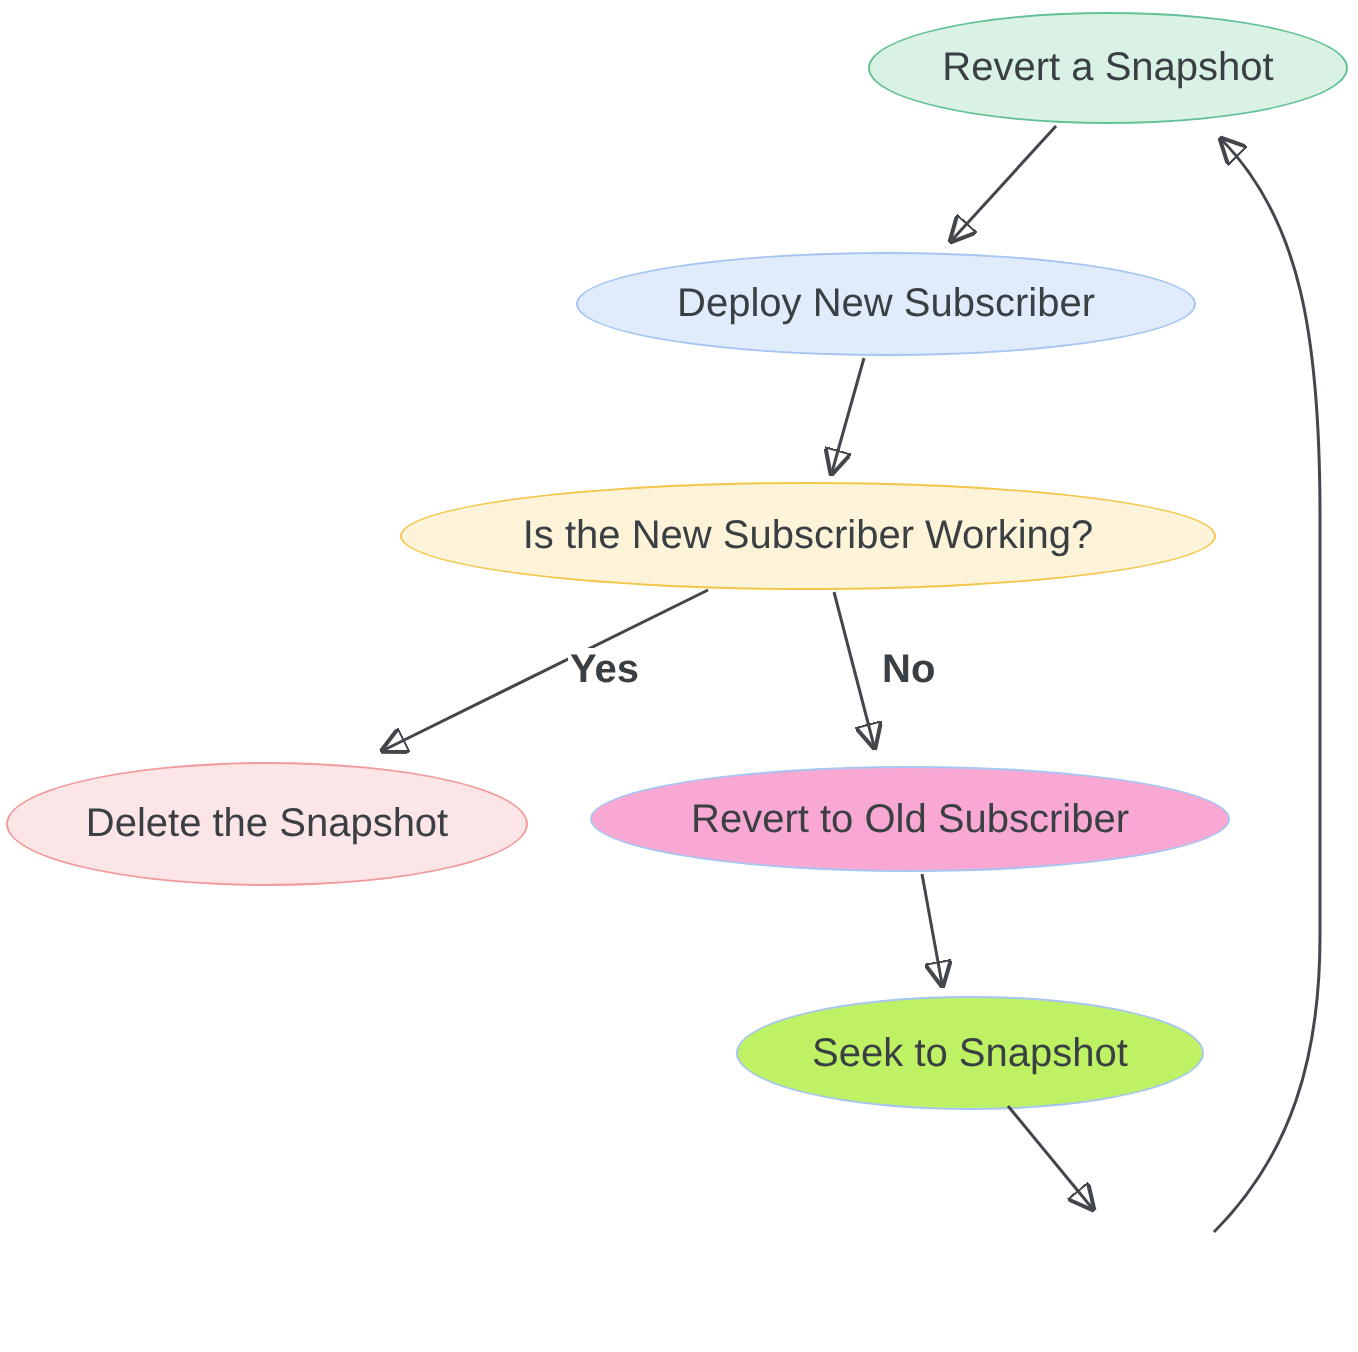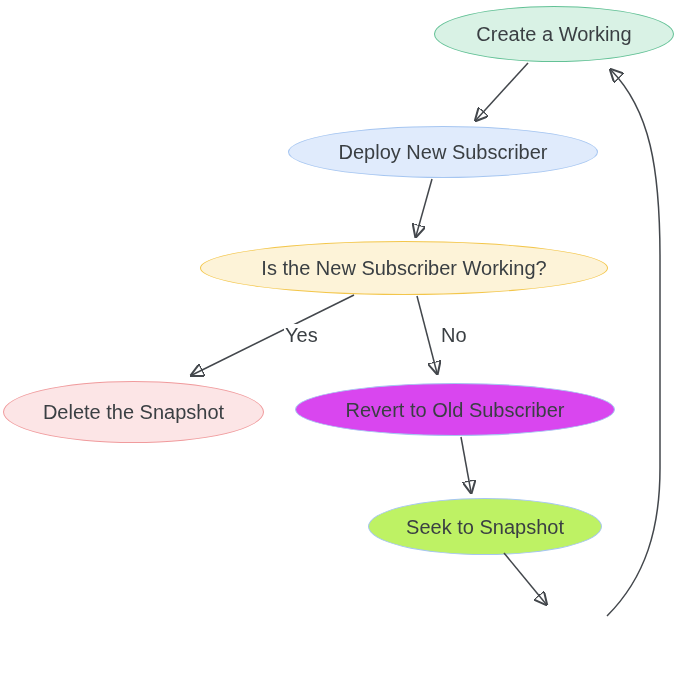--- a/index.html
+++ b/index.html
@@ -40,20 +40,21 @@
   .n3 { left:   3px; top: 381px; width: 261px; height: 62px; }
   .n4 { left: 295px; top: 383px; width: 320px; height: 53px; }
   .n5 { left: 368px; top: 498px; width: 234px; height: 57px; }
   .n6 { left: 468px; top: 615px; width: 202px; height: 53px; }
   .edge-label {
     position: absolute;
     font-size: 20px;
     z-index: 4;
     background: #ffffff;
     padding: 0 1px;
+    font-weight: bold;
   }
   .l-yes { left: 284px; top: 324px; }
   .l-no  { left: 440px; top: 324px; }
 </style>
 </head>
 <body>
 
 <div class="canvas" style="color: rgb(58, 63, 67); background: rgb(255, 255, 255);">
 
   <svg class="edges" viewBox="0 0 679 676" xmlns="http://www.w3.org/2000/svg" style="color: rgb(67, 71, 76);">
@@ -64,23 +65,23 @@
     </defs>
     <path d="M 528 63 L 476 120" marker-end="url(#arrow)"></path>
     <path d="M 432 179 L 416 236" marker-end="url(#arrow)"></path>
     <path d="M 354 295 L 192 375" marker-end="url(#arrow)"></path>
     <path d="M 417 296 L 437 373" marker-end="url(#arrow)"></path>
     <path d="M 461 437 L 471 492" marker-end="url(#arrow)"></path>
     <path d="M 504 553 L 546 604" marker-end="url(#arrow)"></path>
     <path d="M 607 616 C 646 577, 660 528, 660 468 L 660 258 C 660 168, 650 110, 611 70" marker-end="url(#arrow)"></path>
   </svg>
 
-  <div class="node n0" style="background: rgb(217, 242, 229); border-color: rgb(99, 193, 150);">Create a Working</div>
+  <div class="node n0" style="background: rgb(217, 242, 229); border-color: rgb(99, 193, 150);">Revert a Snapshot</div>
   <div class="node n1" style="background: rgb(224, 235, 252); border-color: rgb(166, 198, 241);">Deploy New Subscriber</div>
   <div class="node n3" style="background: rgb(252, 229, 230); border-color: rgb(240, 155, 157);">Delete the Snapshot</div>
   <div class="node n2" style="background: rgb(253, 243, 216); border-color: rgb(243, 198, 75);">Is the New Subscriber Working?</div>
-  <div class="node n4" style="background: #d946ef; border-color: rgb(166, 198, 241);">Revert to Old Subscriber</div>
+  <div class="node n4" style="background: #f9a8d4; border-color: rgb(166, 198, 241);">Revert to Old Subscriber</div>
   <div class="node n5" style="background: #bef264; border-color: rgb(166, 198, 241);">Seek to Snapshot</div>
 
   <div class="edge-label l-yes">Yes</div>
   <div class="edge-label l-no">No</div>
 
 </div>
 
 </body></html>

